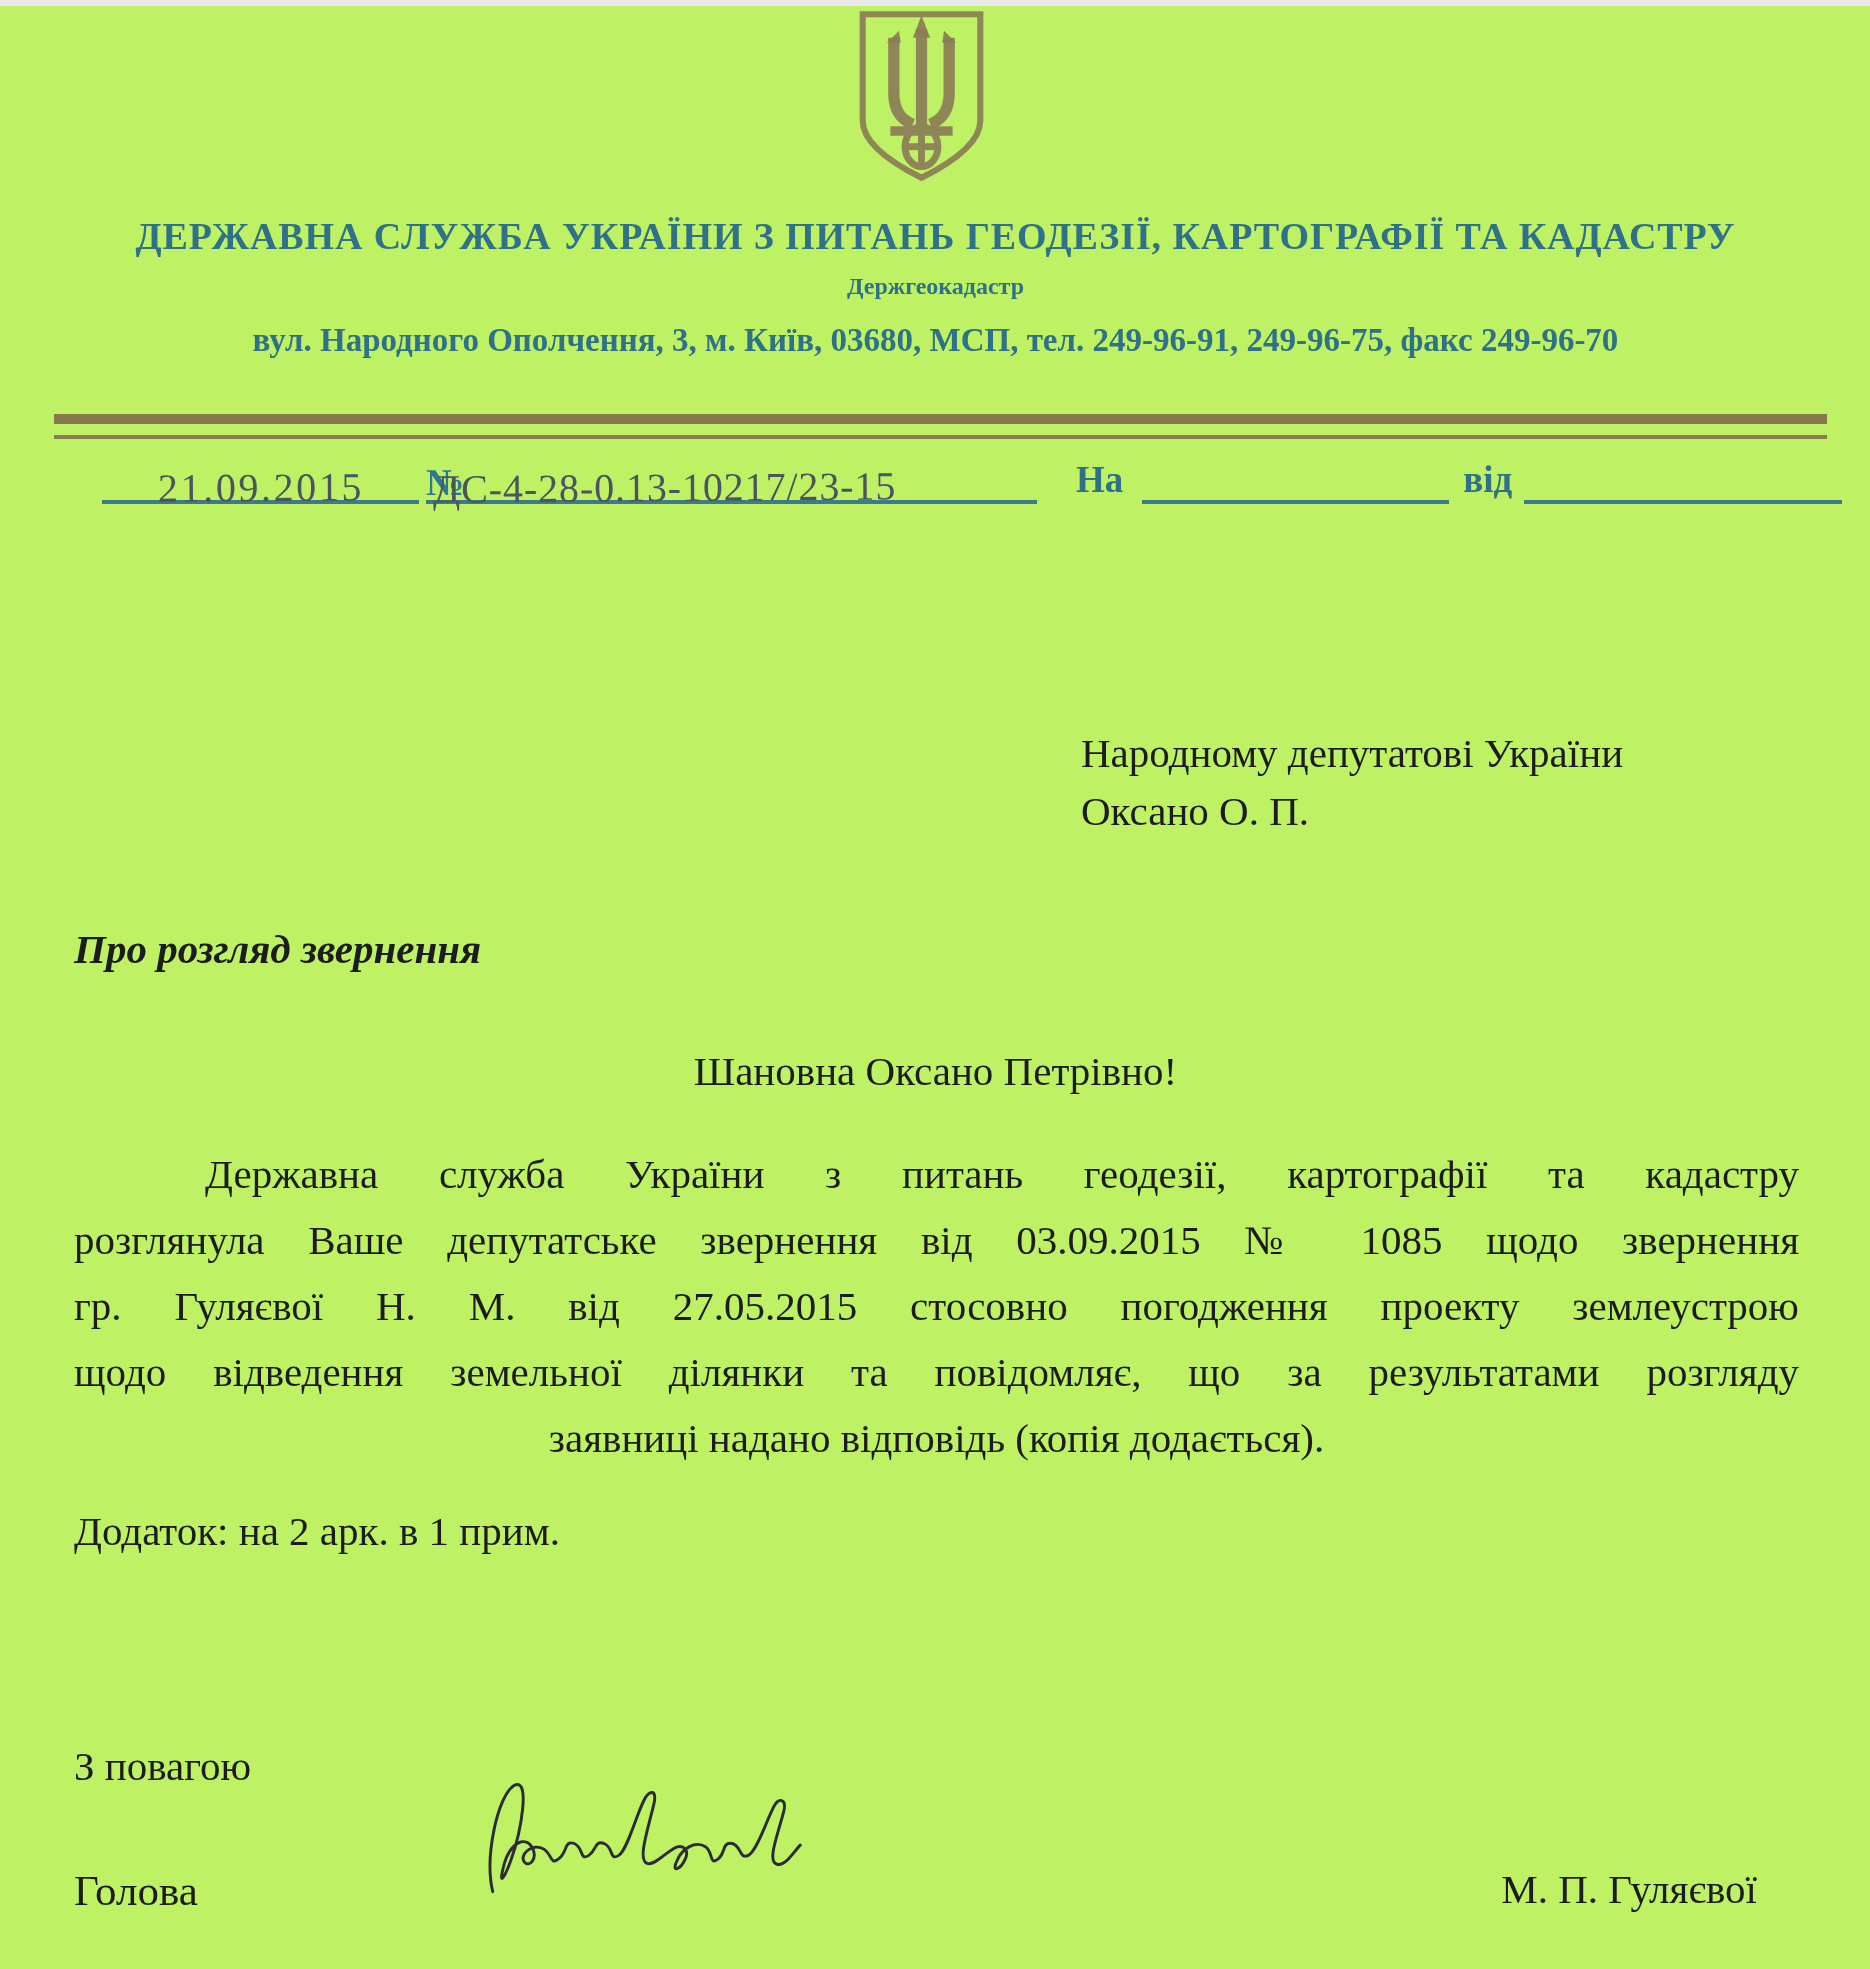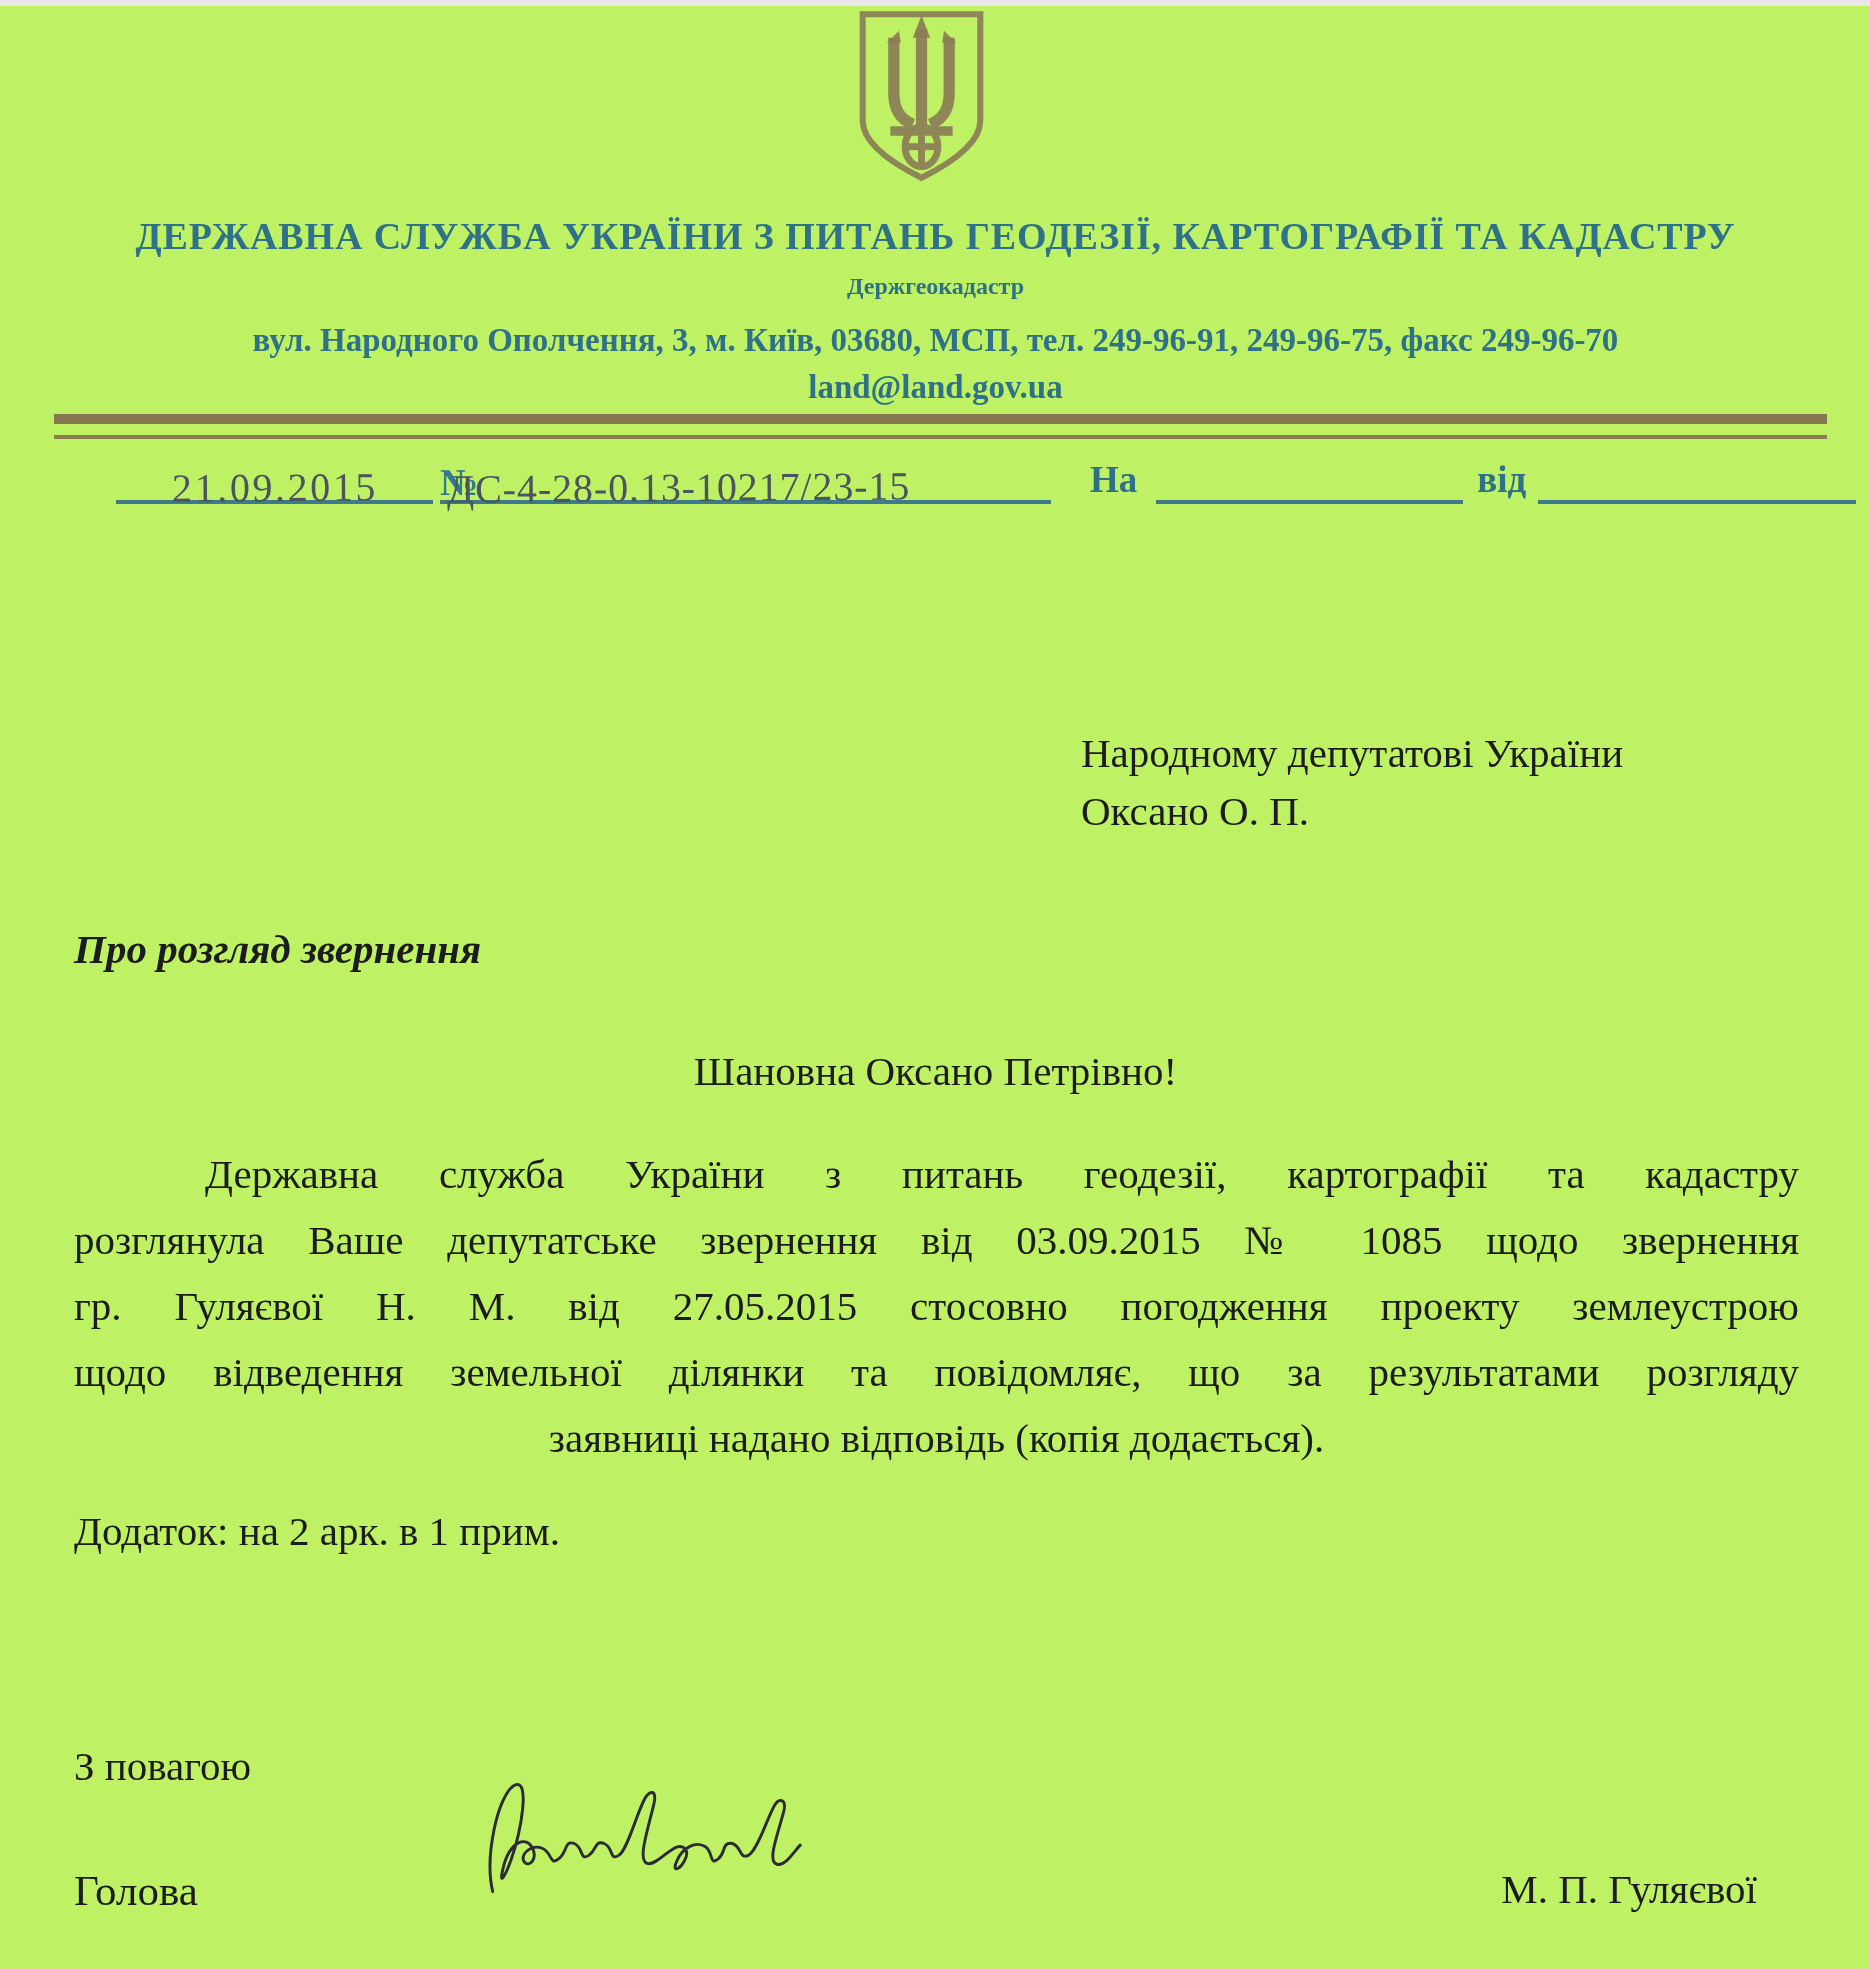--- a/index.html
+++ b/index.html
@@ -18,21 +18,21 @@
   
   .emblem{left:849px;top:3.5px;width:145px;height:173px;}
   .org-name{top:208px;color:#2e7188;font-weight:bold;font-size:38px;letter-spacing:0.9px;}
   .org-short{top:267px;color:#2e7188;font-weight:bold;font-size:24px;}
   .org-address{top:316px;color:#2e7188;font-weight:bold;font-size:33px;}
   .org-email{top:363px;color:#2e7188;font-weight:bold;font-size:33px;}
   .rule-thick{left:54px;width:1773px;top:408px;height:9.6px;background:#86774e;}
   .rule-thin{left:54px;width:1773px;top:429px;height:4.4px;background:#8a7b52;}
 
   
-  .ref-line{left:68px;top:451px;width:1796px;height:47px;display:flex;align-items:flex-end;}
+  .ref-line{left:54px;top:451px;width:1796px;height:47px;display:flex;align-items:flex-end;}
   .u{border-bottom:4.4px solid #3d7a8c;}
   .seg-date{margin-left:48px;width:317px;text-align:center;}
   .seg-num{margin-left:7px;width:611px;text-align:left;white-space:nowrap;}
   .stamp{
     position:relative;top:10.5px;
     color:#4a5560;font-size:40px;letter-spacing:2.6px;
     transform:rotate(-0.4deg);display:inline-block;
   }
   .num-sign{color:#2f7a92;font-weight:bold;font-size:38px;position:relative;top:5.2px;}
   .seg-num .stamp{margin-left:-31px;letter-spacing:0.9px;}
@@ -81,21 +81,20 @@
     <g fill="#8b7d55" opacity="0.92">
       <path d="M80,6 L70,32 H90 Z"></path>
       <path d="M54,24 L40,38 H56 Z"></path>
       <path d="M106,24 L120,38 H104 Z"></path>
     </g>
   </svg>
 
   <div class="abs centered org-name">ДЕРЖАВНА СЛУЖБА УКРАЇНИ З ПИТАНЬ ГЕОДЕЗІЇ, КАРТОГРАФІЇ ТА КАДАСТРУ</div>
   <div class="abs centered org-short">Держгеокадастр</div>
   <div class="abs centered org-address">вул. Народного Ополчення, 3, м. Київ, 03680, МСП, тел. 249-96-91, 249-96-75, факс 249-96-70</div>
-  <div class="abs centered org-email">land@land.gov.ua</div>
 
   <div class="abs rule-thick"></div>
   <div class="abs rule-thin"></div>
 
   <div class="abs ref-line">
     <div class="seg-date u">
       <span class="stamp">21.09.2015</span>
     </div>
     <div class="seg-num u">
       <span class="num-sign">№</span><span class="stamp">ДС-4-28-0.13-10217/23-15</span>

